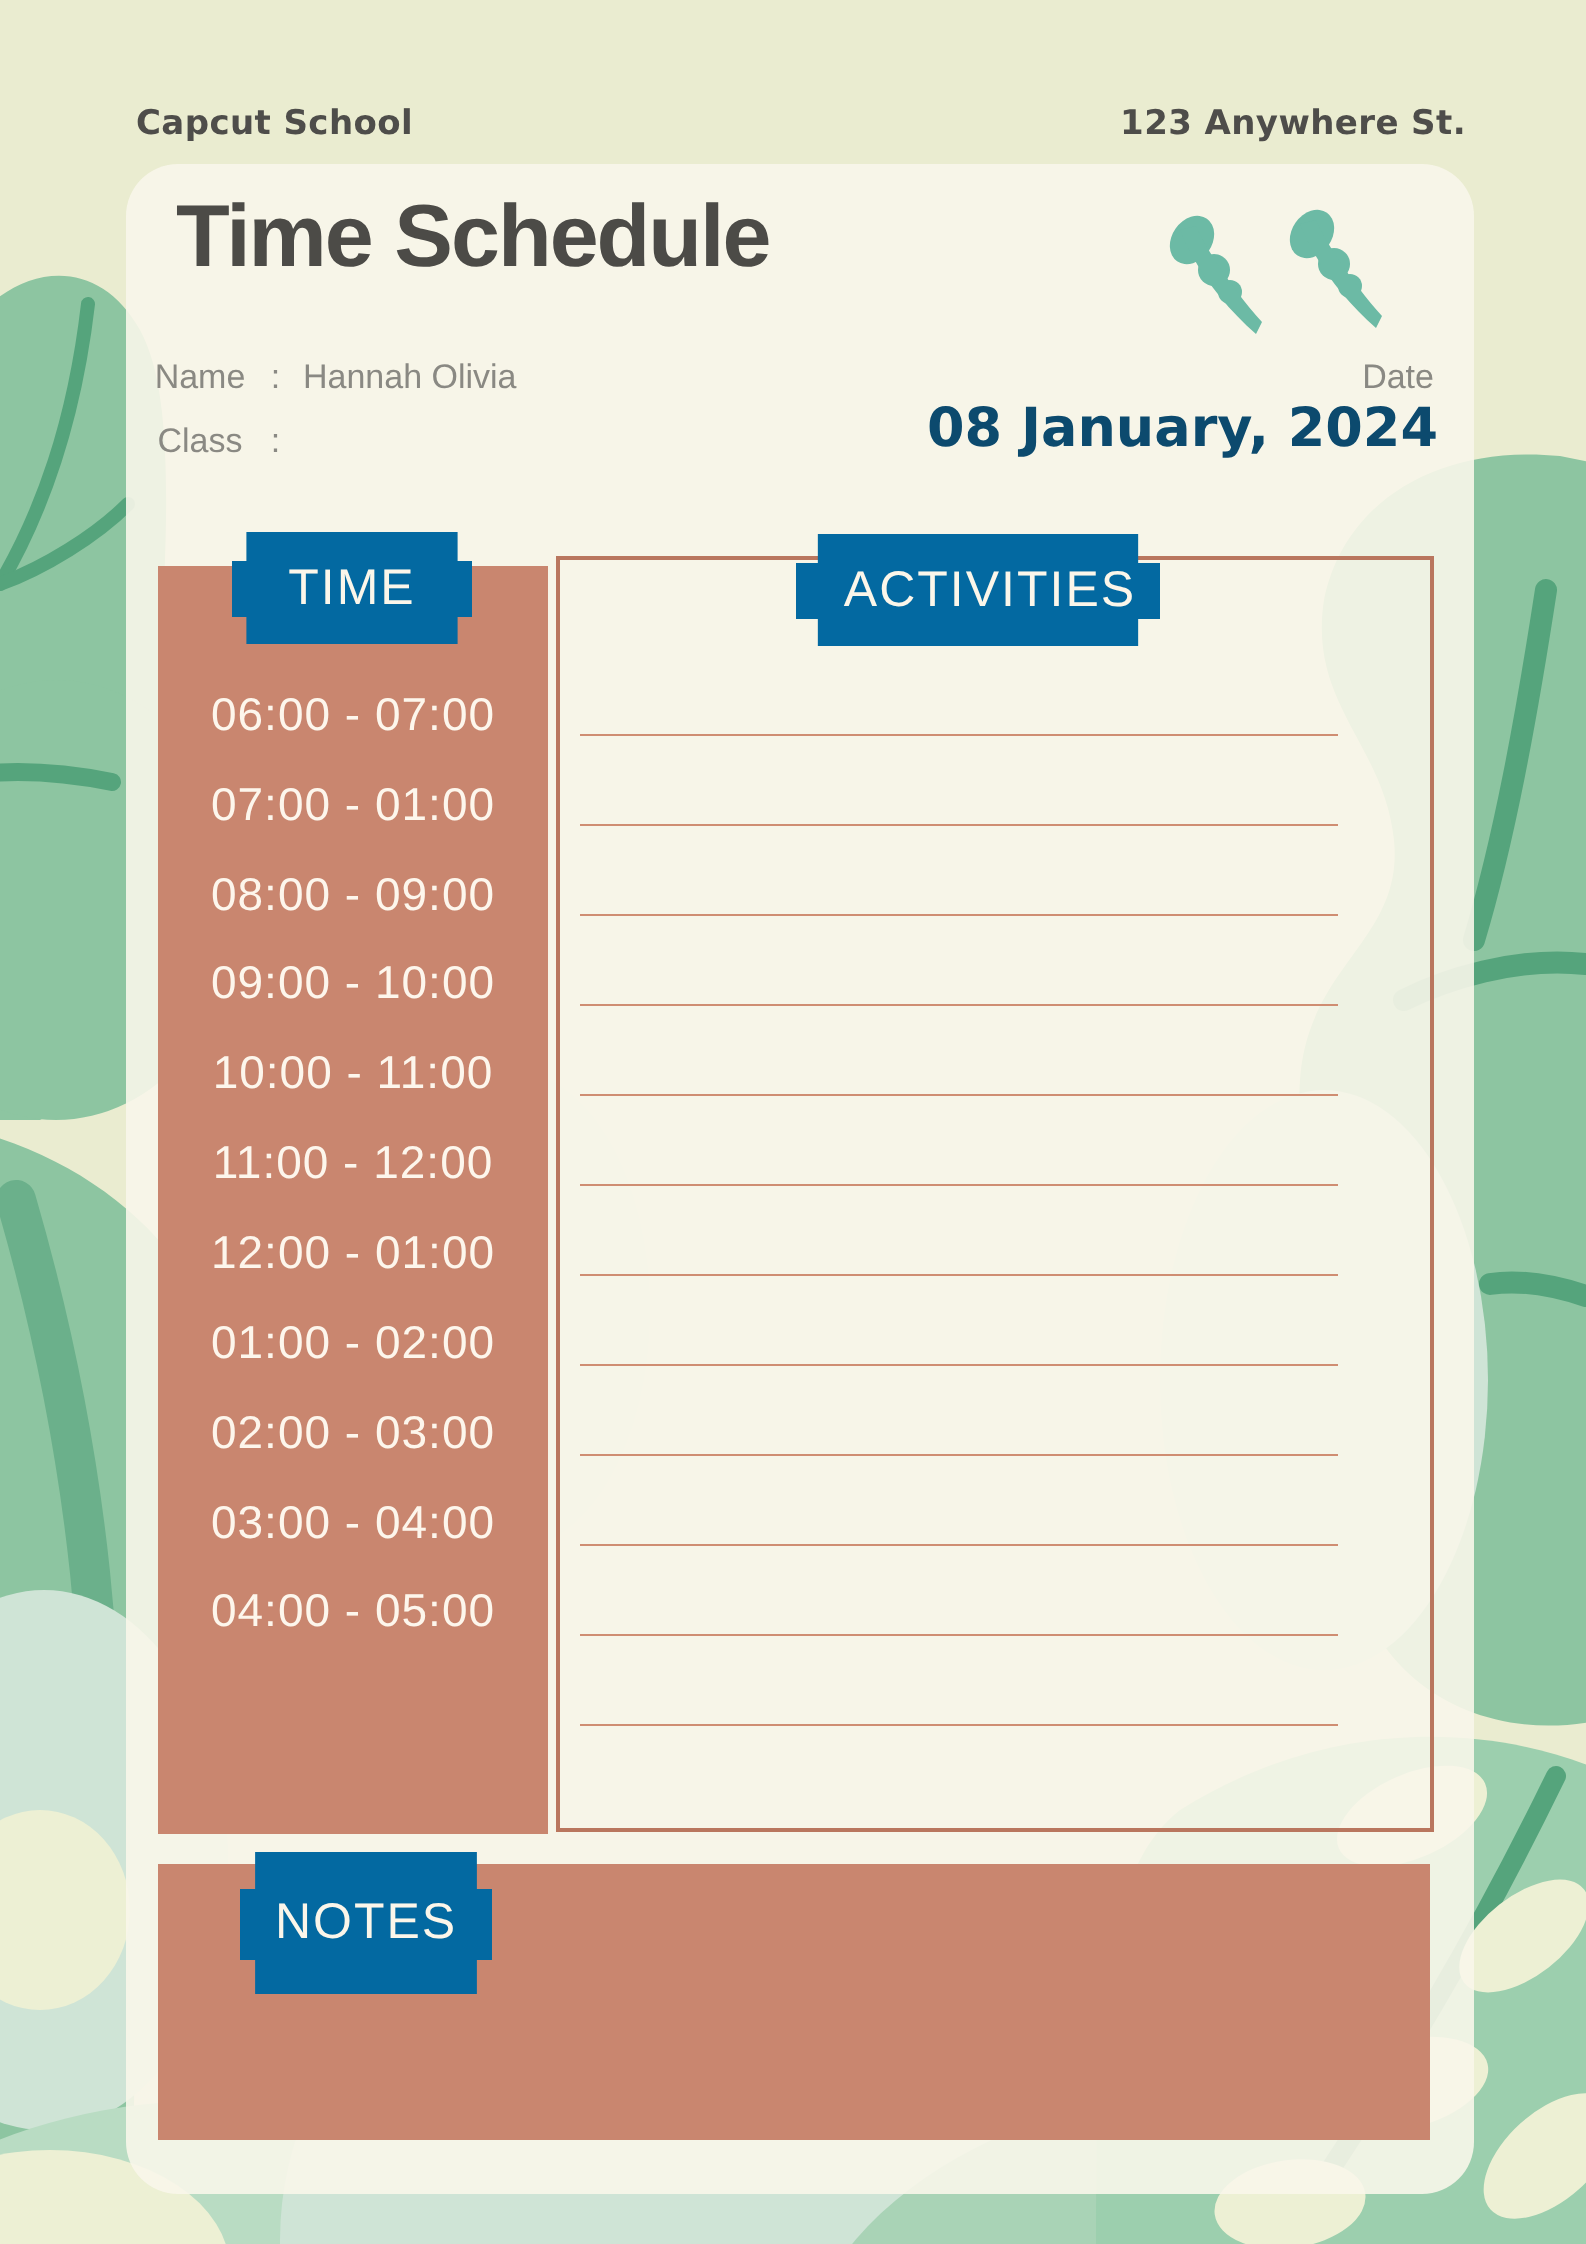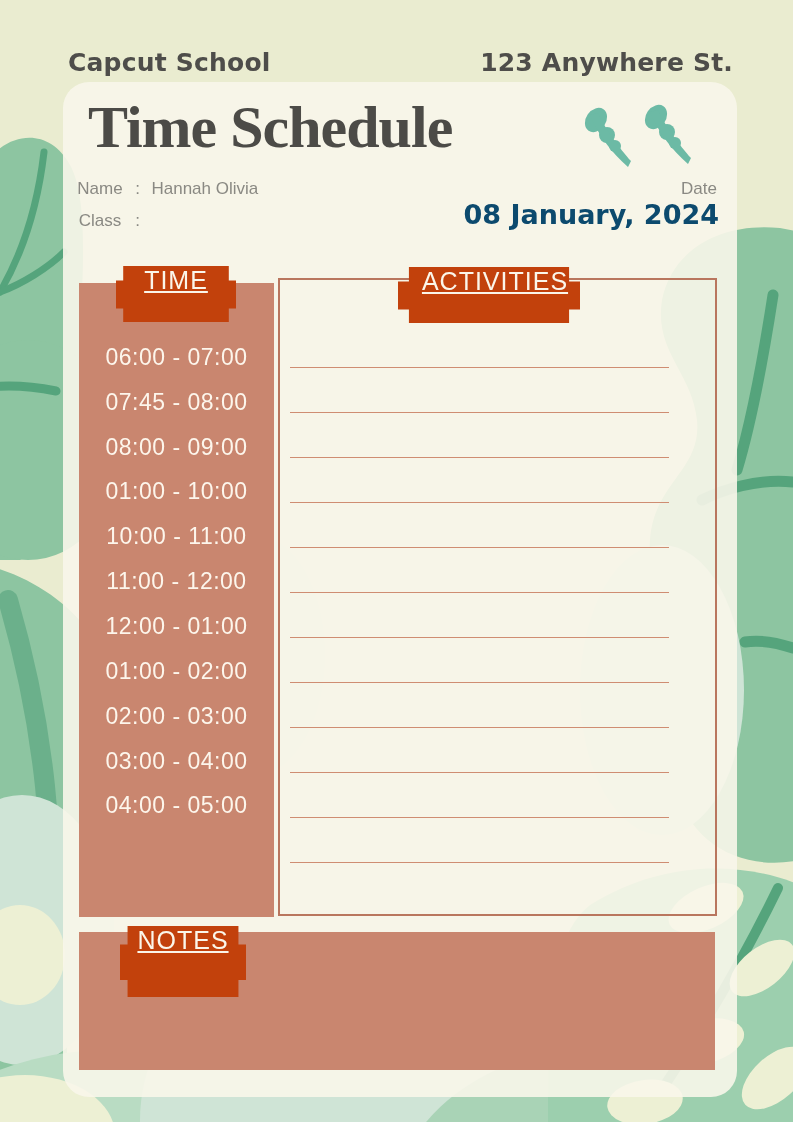--- a/index.html
+++ b/index.html
@@ -7,49 +7,49 @@
        font-family:"Liberation Sans",sans-serif;}
   .page{position:relative;width:793px;height:1122px;overflow:hidden;}
 
   
   .bg-layer{position:absolute;left:0;top:0;width:793px;height:1122px;}
 
   
   .page-header{position:absolute;left:68px;right:60px;top:48px;height:28px;
                display:flex;justify-content:space-between;align-items:center;}
   .page-header span{font-family:"DejaVu Sans",sans-serif;font-weight:bold;
-                    font-size:25px;color:#4e4d4a;letter-spacing:0.2px;}
+                    font-size:17px;color:#4e4d4a;letter-spacing:0.2px;}
 
   
   .card{position:absolute;left:63px;top:82px;width:674px;height:1015px;
         background:rgba(248,246,234,0.9);border-radius:26px;}
 
-  .title{position:absolute;left:88px;top:97px;font-family:Liberation Serif, serif;
-         font-weight:bold;font-size:60px;line-height:1.0;color:#4c4b47;letter-spacing:-1px;}
+  .title{position:absolute;left:88px;top:97px;font-family:Liberation Sans, sans-serif;
+         font-weight:bold;font-size:44px;line-height:1.0;color:#4c4b47;letter-spacing:-1px;}
   .title-leaves{position:absolute;left:580px;top:103px;}
 
   .meta-line{position:absolute;left:76px;font-size:17px;color:#8a8983;text-align:center;}
   .meta-line .lbl{display:inline-block;width:48px;}
   .meta-line .sep{display:inline-block;width:18px;}
   .meta-name{top:179px;}
   .meta-class{top:211px;}
   .date-label{position:absolute;right:76px;top:179px;font-size:17px;color:#8a8983;text-align:right;}
   .date-value{position:absolute;right:74px;top:199px;text-align:right;
               font-family:"DejaVu Sans",sans-serif;font-weight:bold;font-size:27px;color:#0c4a6e;}
 
   
   .time-col{position:absolute;left:79px;top:283px;width:195px;height:634px;background:#c9866f;}
   .time-list{position:absolute;left:79px;top:335px;width:195px;}
   .time-row{height:44.85px;display:flex;align-items:center;justify-content:center;
             color:#fdf6ec;font-size:23px;letter-spacing:0.5px;}
 
   
-  .badge{position:absolute;background:#c2410c;display:flex;align-items:flex-start;justify-content:center;
+  .badge{position:absolute;background:#0369a1;display:flex;align-items:center;justify-content:center;
          color:#fbf6ea;font-size:25px;letter-spacing:1px;
-         clip-path:polygon(6% 0%,94% 0%,94% 26%,100% 26%,100% 76%,94% 76%,94% 100%,6% 100%,6% 76%,0% 76%,0% 26%,6% 26%);text-decoration:underline;}
+         clip-path:polygon(6% 0%,94% 0%,94% 26%,100% 26%,100% 76%,94% 76%,94% 100%,6% 100%,6% 76%,0% 76%,0% 26%,6% 26%);}
   .badge-time{left:116px;top:266px;width:120px;height:56px;}
   .badge-activities{left:398px;top:267px;width:170px;height:56px;padding-left:12px;}
   .badge-notes{left:120px;top:926px;width:126px;height:71px;}
 
   
   .activities-panel{position:absolute;left:278px;top:278px;width:439px;height:638px;
                     border:2px solid #b9765e;box-sizing:border-box;background:transparent;}
   .activity-lines{position:absolute;left:290px;top:323px;width:379px;}
   .activity-line{height:45px;box-sizing:border-box;border-bottom:1.4px solid #cf8d72;}
 
@@ -140,23 +140,23 @@
 
   <div class="badge badge-time">
     <span>TIME</span>
   </div>
   <div class="badge badge-activities">
     <span>ACTIVITIES</span>
   </div>
 
   <div class="time-list">
       <div class="time-row">06:00 - 07:00</div>
-      <div class="time-row">07:45 - 08:00</div>
+      <div class="time-row">07:00 - 01:00</div>
       <div class="time-row">08:00 - 09:00</div>
-      <div class="time-row">01:00 - 10:00</div>
+      <div class="time-row">09:00 - 10:00</div>
       <div class="time-row">10:00 - 11:00</div>
       <div class="time-row">11:00 - 12:00</div>
       <div class="time-row">12:00 - 01:00</div>
       <div class="time-row">01:00 - 02:00</div>
       <div class="time-row">02:00 - 03:00</div>
       <div class="time-row">03:00 - 04:00</div>
       <div class="time-row">04:00 - 05:00</div>
     </div>
 
   <div class="activity-lines">

